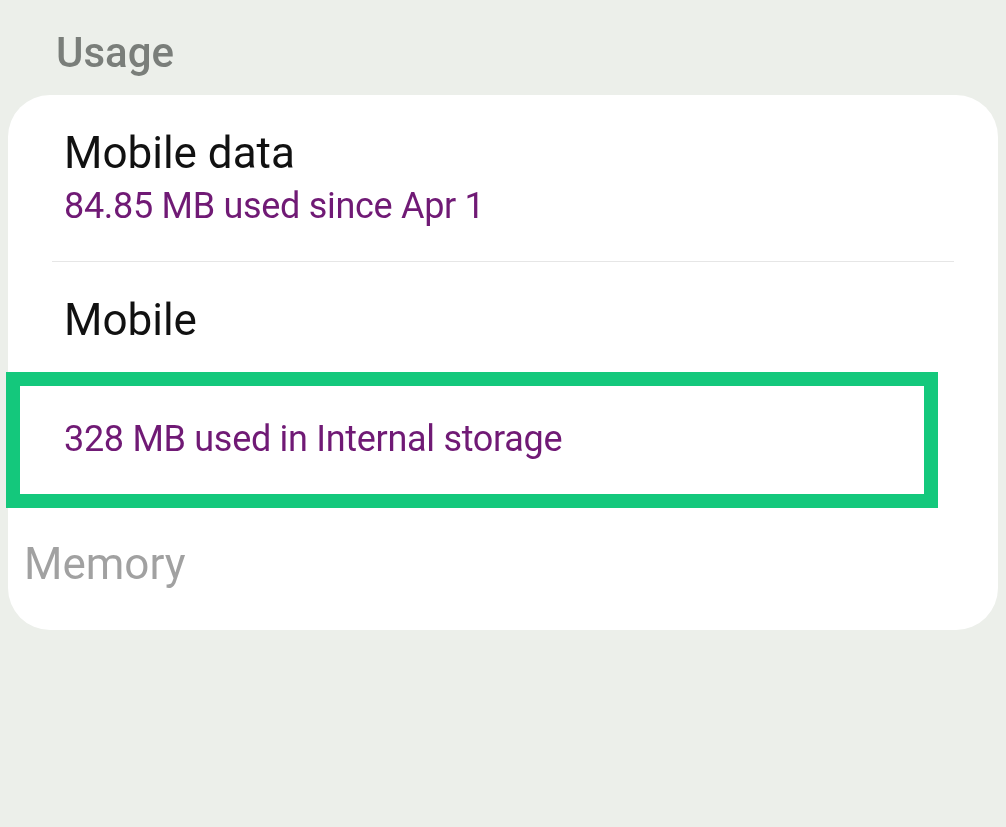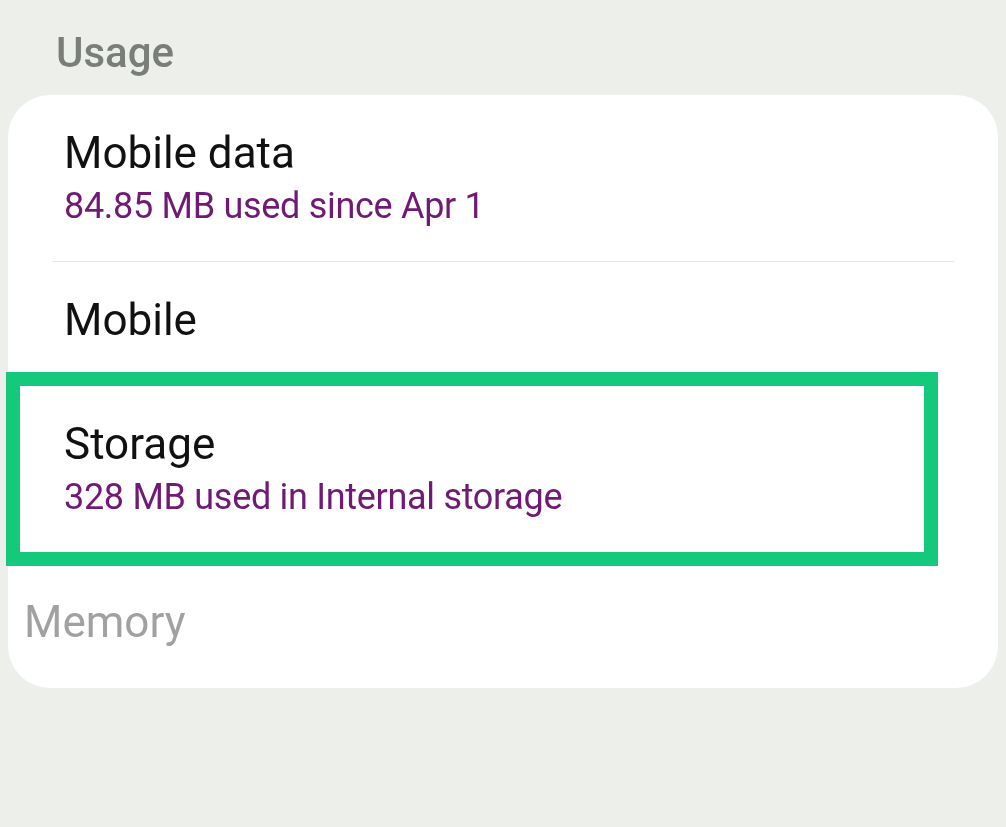--- a/index.html
+++ b/index.html
@@ -76,21 +76,20 @@
   </div>
 
   <div class="divider"></div>
 
   <div class="list-item">
     <div class="item-title">Mobile</div>
   </div>
 
   <div class="highlighted-wrapper">
     <div class="list-item">
-      <div class="item-title">Storage</div>
       <div class="item-subtitle">328 MB used in Internal storage</div>
     </div>
     <div class="highlight-box"></div>
   </div>
 
   <div class="list-item dim" style="padding-top:44px;padding-left:16px;">
     <div class="item-title" style="color:#555;">Memory</div>
   </div>
 
 </div>

